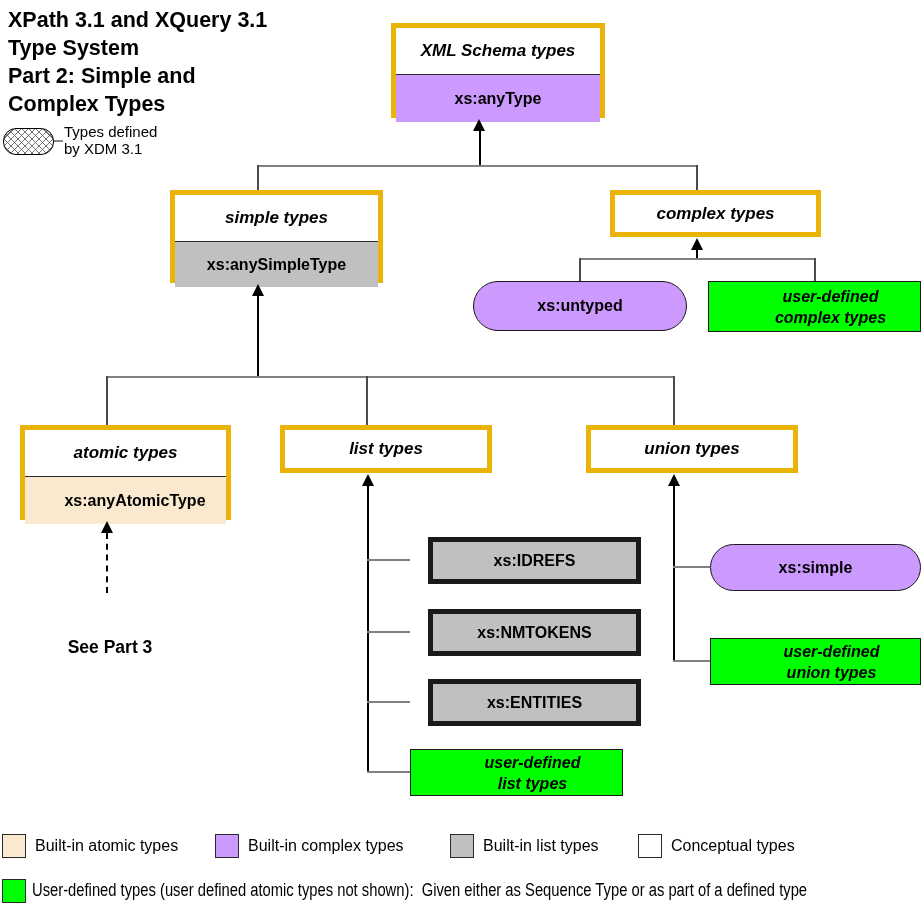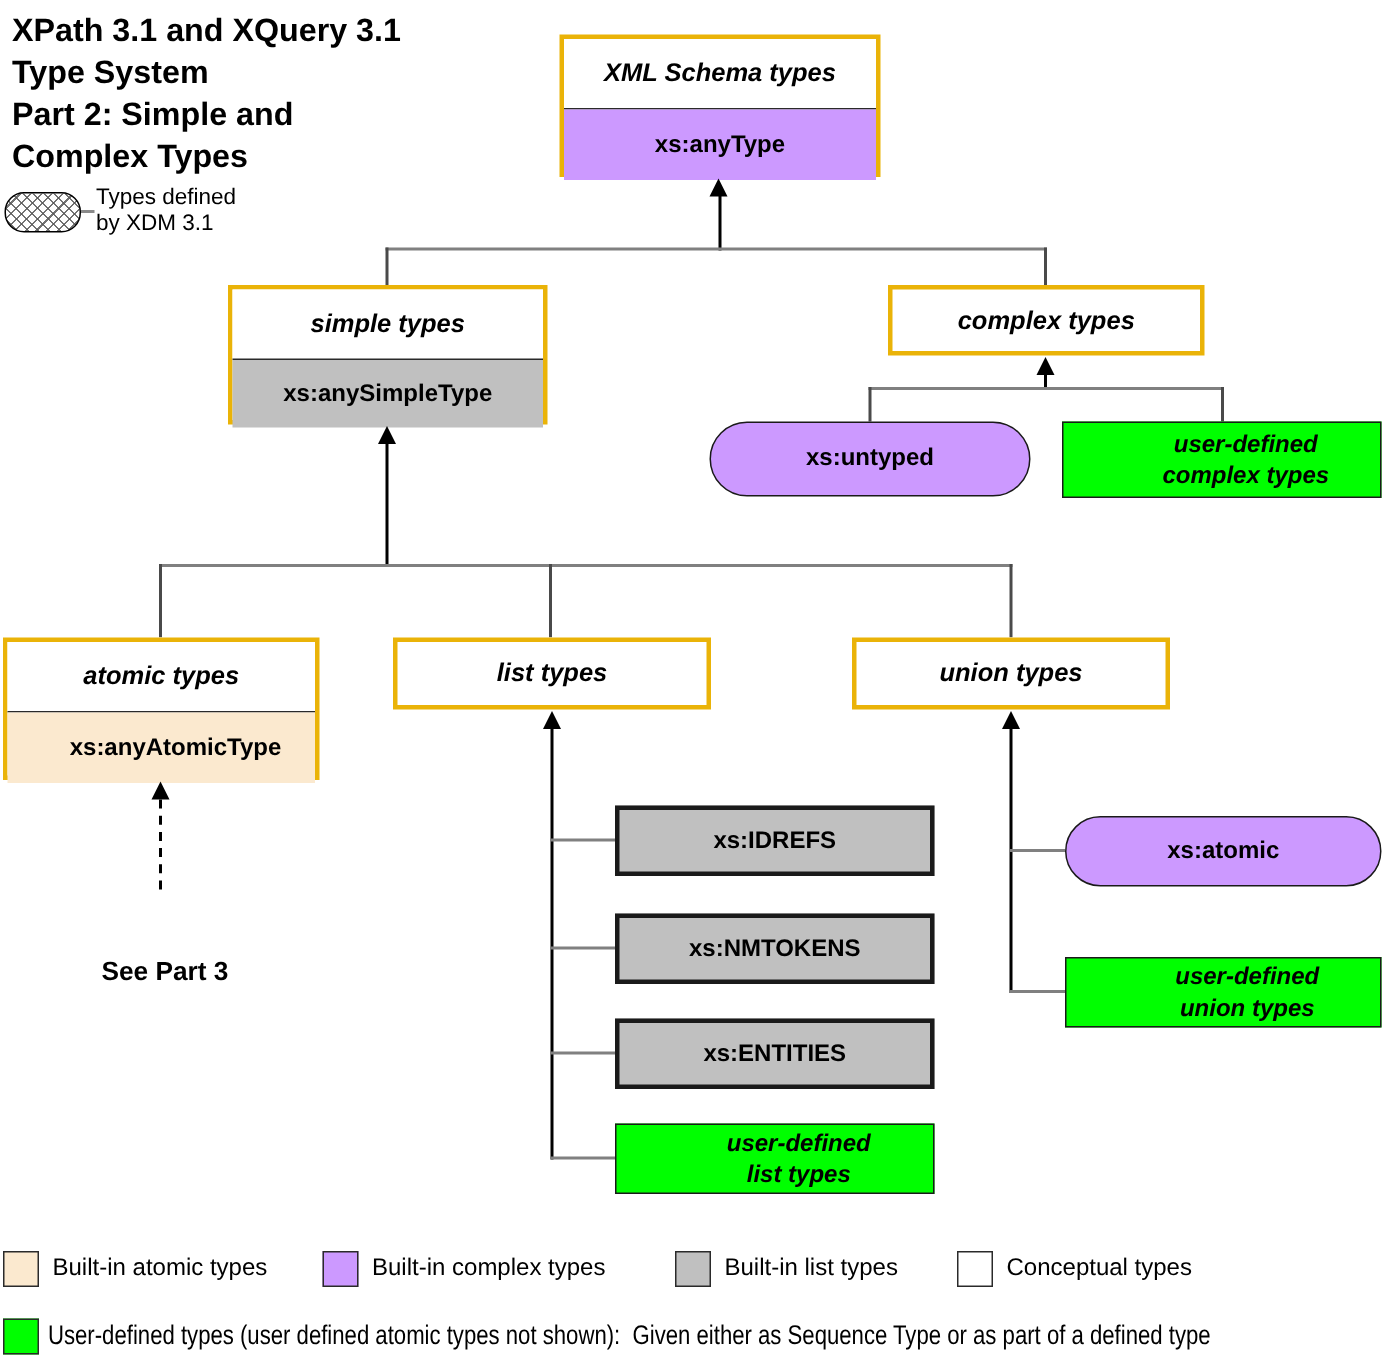--- a/index.html
+++ b/index.html
@@ -1,21 +1,21 @@
 <!DOCTYPE html>
 <html><head>
 <meta charset="utf-8">
 <style>
   html,body{margin:0;padding:0;background:#fff;}
   #canvas{
     position:relative;width:923px;height:907px;background:#fff;overflow:hidden;
     font-family:"Liberation Sans",sans-serif;color:#000;
   }
   
-  .box{position:absolute;box-sizing:border-box;background:#fff;border:3px solid #eab308;}
+  .box{position:absolute;box-sizing:border-box;background:#fff;border:5px solid #eab308;margin-left:18px;}
   .twopart .hdr{display:flex;align-items:center;justify-content:center;height:46px;
     font-weight:bold;font-style:italic;font-size:17px;border-bottom:1px solid #2a2a2a;background:#fff;}
   .cell{display:flex;align-items:center;justify-content:center;
     font-weight:bold;font-size:16px;}
   .onepart{display:flex;align-items:center;justify-content:center;
     font-weight:bold;font-style:italic;font-size:17px;}
   .pill{position:absolute;box-sizing:border-box;border:1px solid #1a1a1a;border-radius:25px;
     display:flex;align-items:center;justify-content:center;font-weight:bold;font-size:16px;}
   .greenbox{position:absolute;box-sizing:border-box;border:1px solid #1a1a1a;
     display:flex;flex-direction:column;align-items:center;justify-content:center;
@@ -133,21 +133,21 @@
   <div class="greenbox fill-green" style="left:410px;top:749px;width:213px;height:47px;">
     <div>user-defined</div>
     <div>list types</div>
   </div>
 
   <div class="ahead" style="left:668px;top:474px;"></div>
   <div class="vline" style="left:673px;top:484px;height:178px;"></div>
   <div class="hline" style="left:673px;top:566px;width:37px;"></div>
   <div class="hline" style="left:673px;top:660px;width:37px;"></div>
 
-  <div class="pill fill-purple" style="left:710px;top:544px;width:211px;height:47px;">xs:atomic</div>
+  <div class="pill fill-purple" style="left:710px;top:544px;width:211px;height:47px;">xs:simple</div>
   <div class="greenbox fill-green" style="left:710px;top:638px;width:211px;height:47px;">
     <div>user-defined</div>
     <div>union types</div>
   </div>
 
   <div class="lg-item" style="left:2px;top:833px;">
     <div class="lg-swatch fill-tan"></div>
     <div class="lg-label">Built-in atomic types</div>
   </div>
   <div class="lg-item" style="left:215px;top:833px;">

